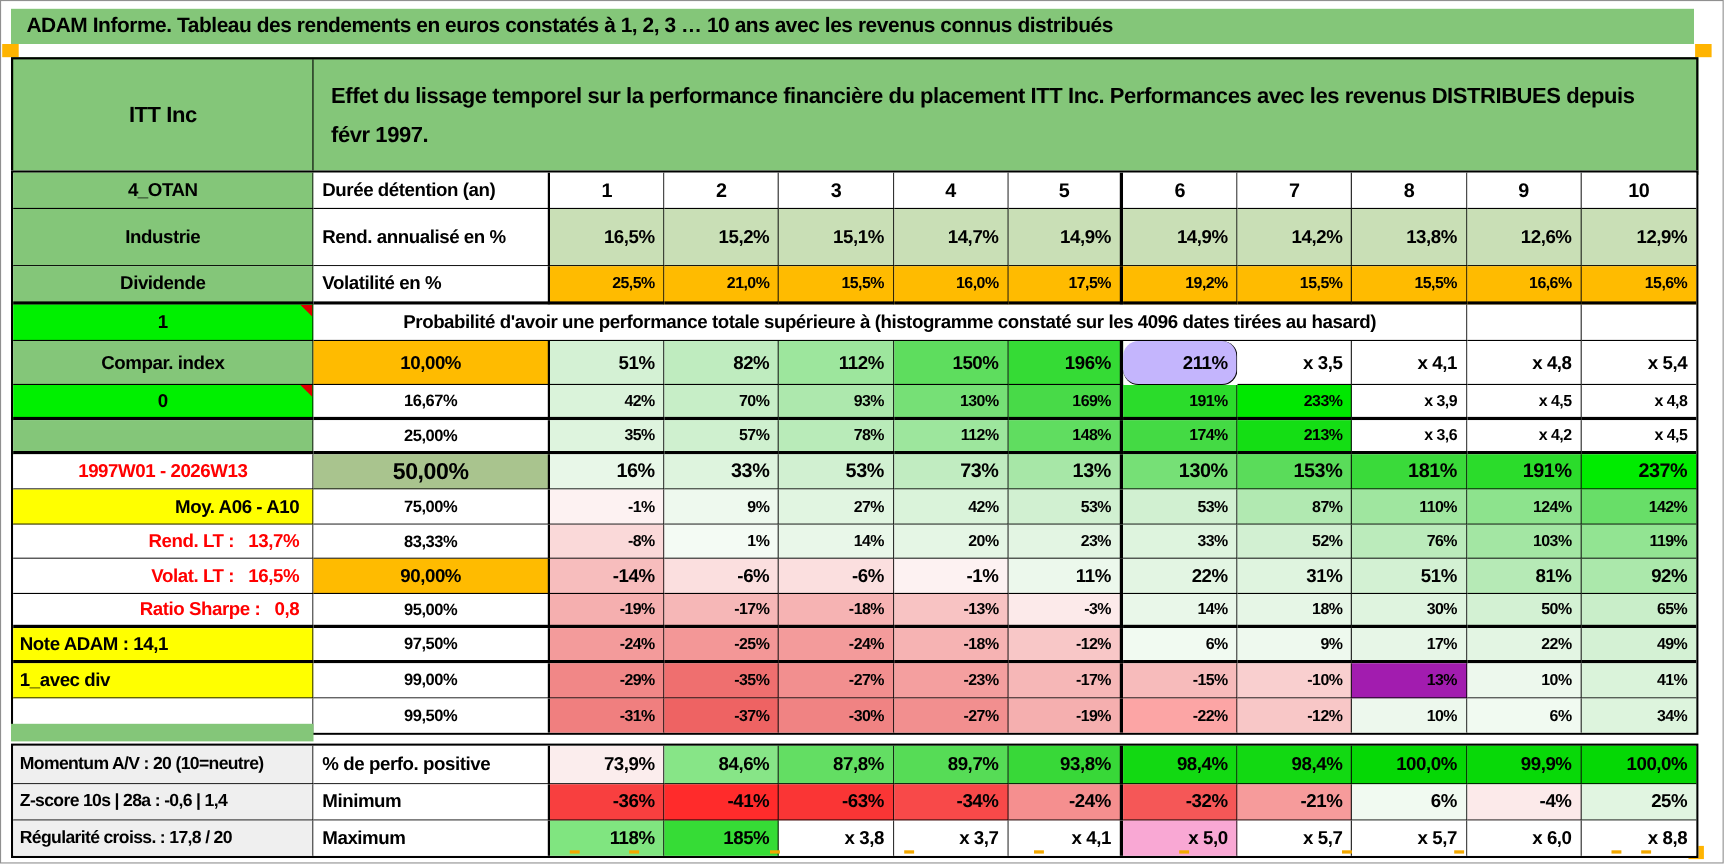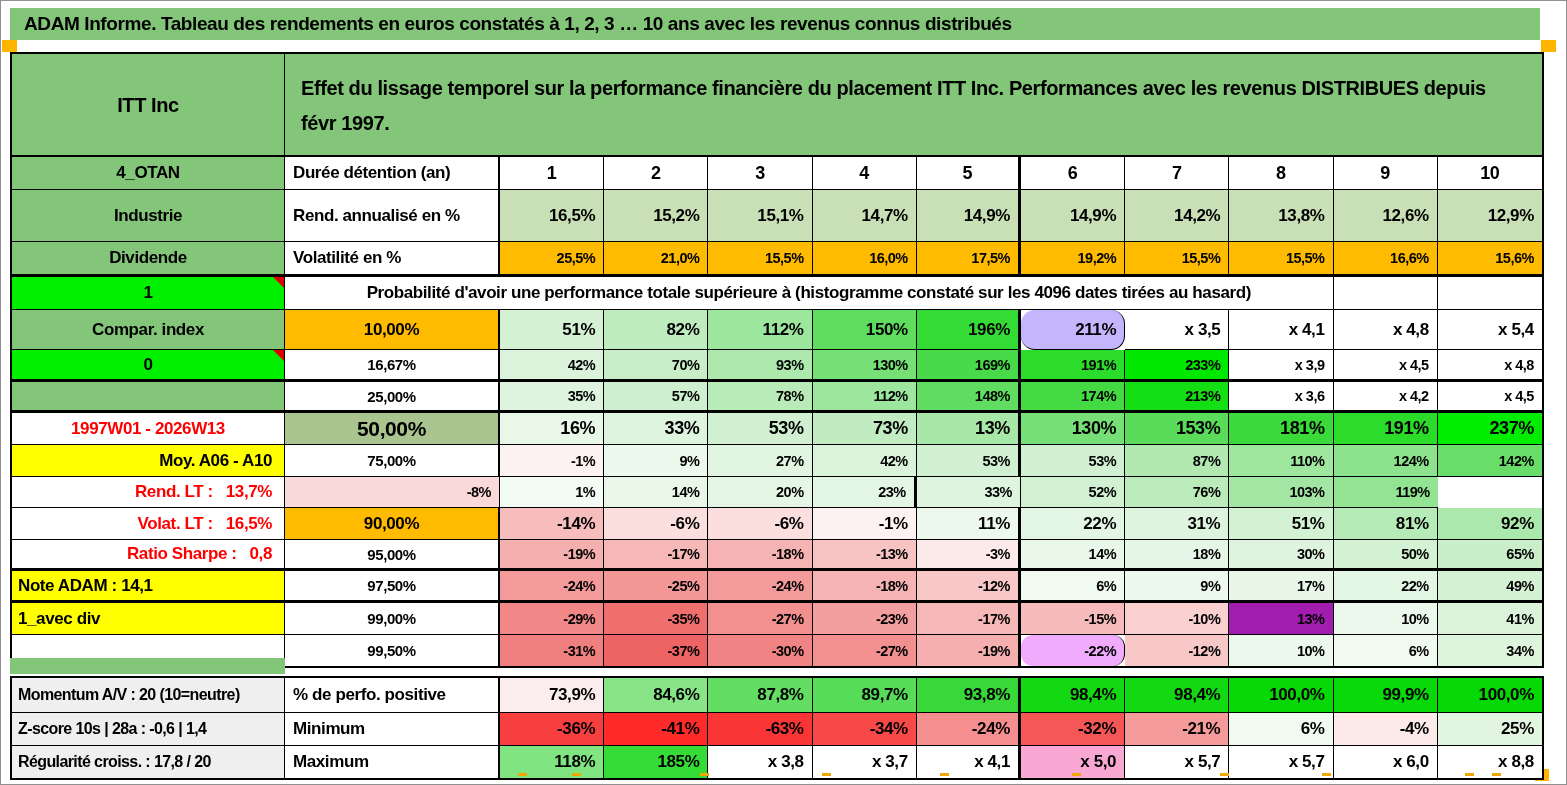--- a/index.html
+++ b/index.html
@@ -185,20 +185,21 @@
       <div class="c v md" style="background: rgb(218, 243, 218);">42%</div>
       <div class="c v md v4" style="background: rgb(209, 240, 209);">53%</div>
       <div class="c v md" style="background: rgb(209, 240, 209);">53%</div>
       <div class="c v md" style="background: rgb(177, 233, 177);">87%</div>
       <div class="c v md" style="background: rgb(159, 230, 159);">110%</div>
       <div class="c v md" style="background: rgb(141, 227, 141);">124%</div>
       <div class="c v md collast" style="background: rgb(104, 222, 104);">142%</div>
     </div>
     <div class="trow" style="height: 31px;">
       <div class="c arr">Rend. LT :   13,7%</div>
+      <div class="c bcell pct">83,33%</div>
       <div class="c v md" style="background: rgb(250, 217, 217);">-8%</div>
       <div class="c v md" style="background: rgb(244, 251, 244);">1%</div>
       <div class="c v md" style="background: rgb(233, 247, 233);">14%</div>
       <div class="c v md" style="background: rgb(229, 246, 229);">20%</div>
       <div class="c v md v4" style="background: rgb(227, 245, 227);">23%</div>
       <div class="c v md" style="background: rgb(222, 244, 222);">33%</div>
       <div class="c v md" style="background: rgb(210, 240, 210);">52%</div>
       <div class="c v md" style="background: rgb(187, 235, 187);">76%</div>
       <div class="c v md" style="background: rgb(163, 230, 163);">103%</div>
       <div class="c v md collast" style="background: rgb(146, 228, 146);">119%</div>
@@ -260,21 +261,21 @@
       <div class="c v md collast" style="background: rgb(218, 243, 218);">41%</div>
     </div>
     <div class="trow rowlast" style="height: 31px;">
       <div class="c aw"></div>
       <div class="c bcell pct">99,50%</div>
       <div class="c v md" style="background: rgb(240, 127, 127);">-31%</div>
       <div class="c v md" style="background: rgb(238, 99, 99);">-37%</div>
       <div class="c v md" style="background: rgb(240, 131, 131);">-30%</div>
       <div class="c v md" style="background: rgb(242, 143, 143);">-27%</div>
       <div class="c v md v4" style="background: rgb(245, 175, 175);">-19%</div>
-      <div class="c v md" style="background: #f0abfc; border-radius: 12px;">-22%</div>
+      <div class="c v md" style="background: #fca5a5;">-22%</div>
       <div class="c v md" style="background: rgb(248, 199, 199);">-12%</div>
       <div class="c v md" style="background: rgb(237, 248, 237);">10%</div>
       <div class="c v md" style="background: rgb(241, 250, 241);">6%</div>
       <div class="c v md collast" style="background: rgb(221, 244, 221);">34%</div>
     </div>
   </div>
 
 <div id="greenband" class="abs"></div>
 
 <div id="bottom-table" class="abs tbl">

